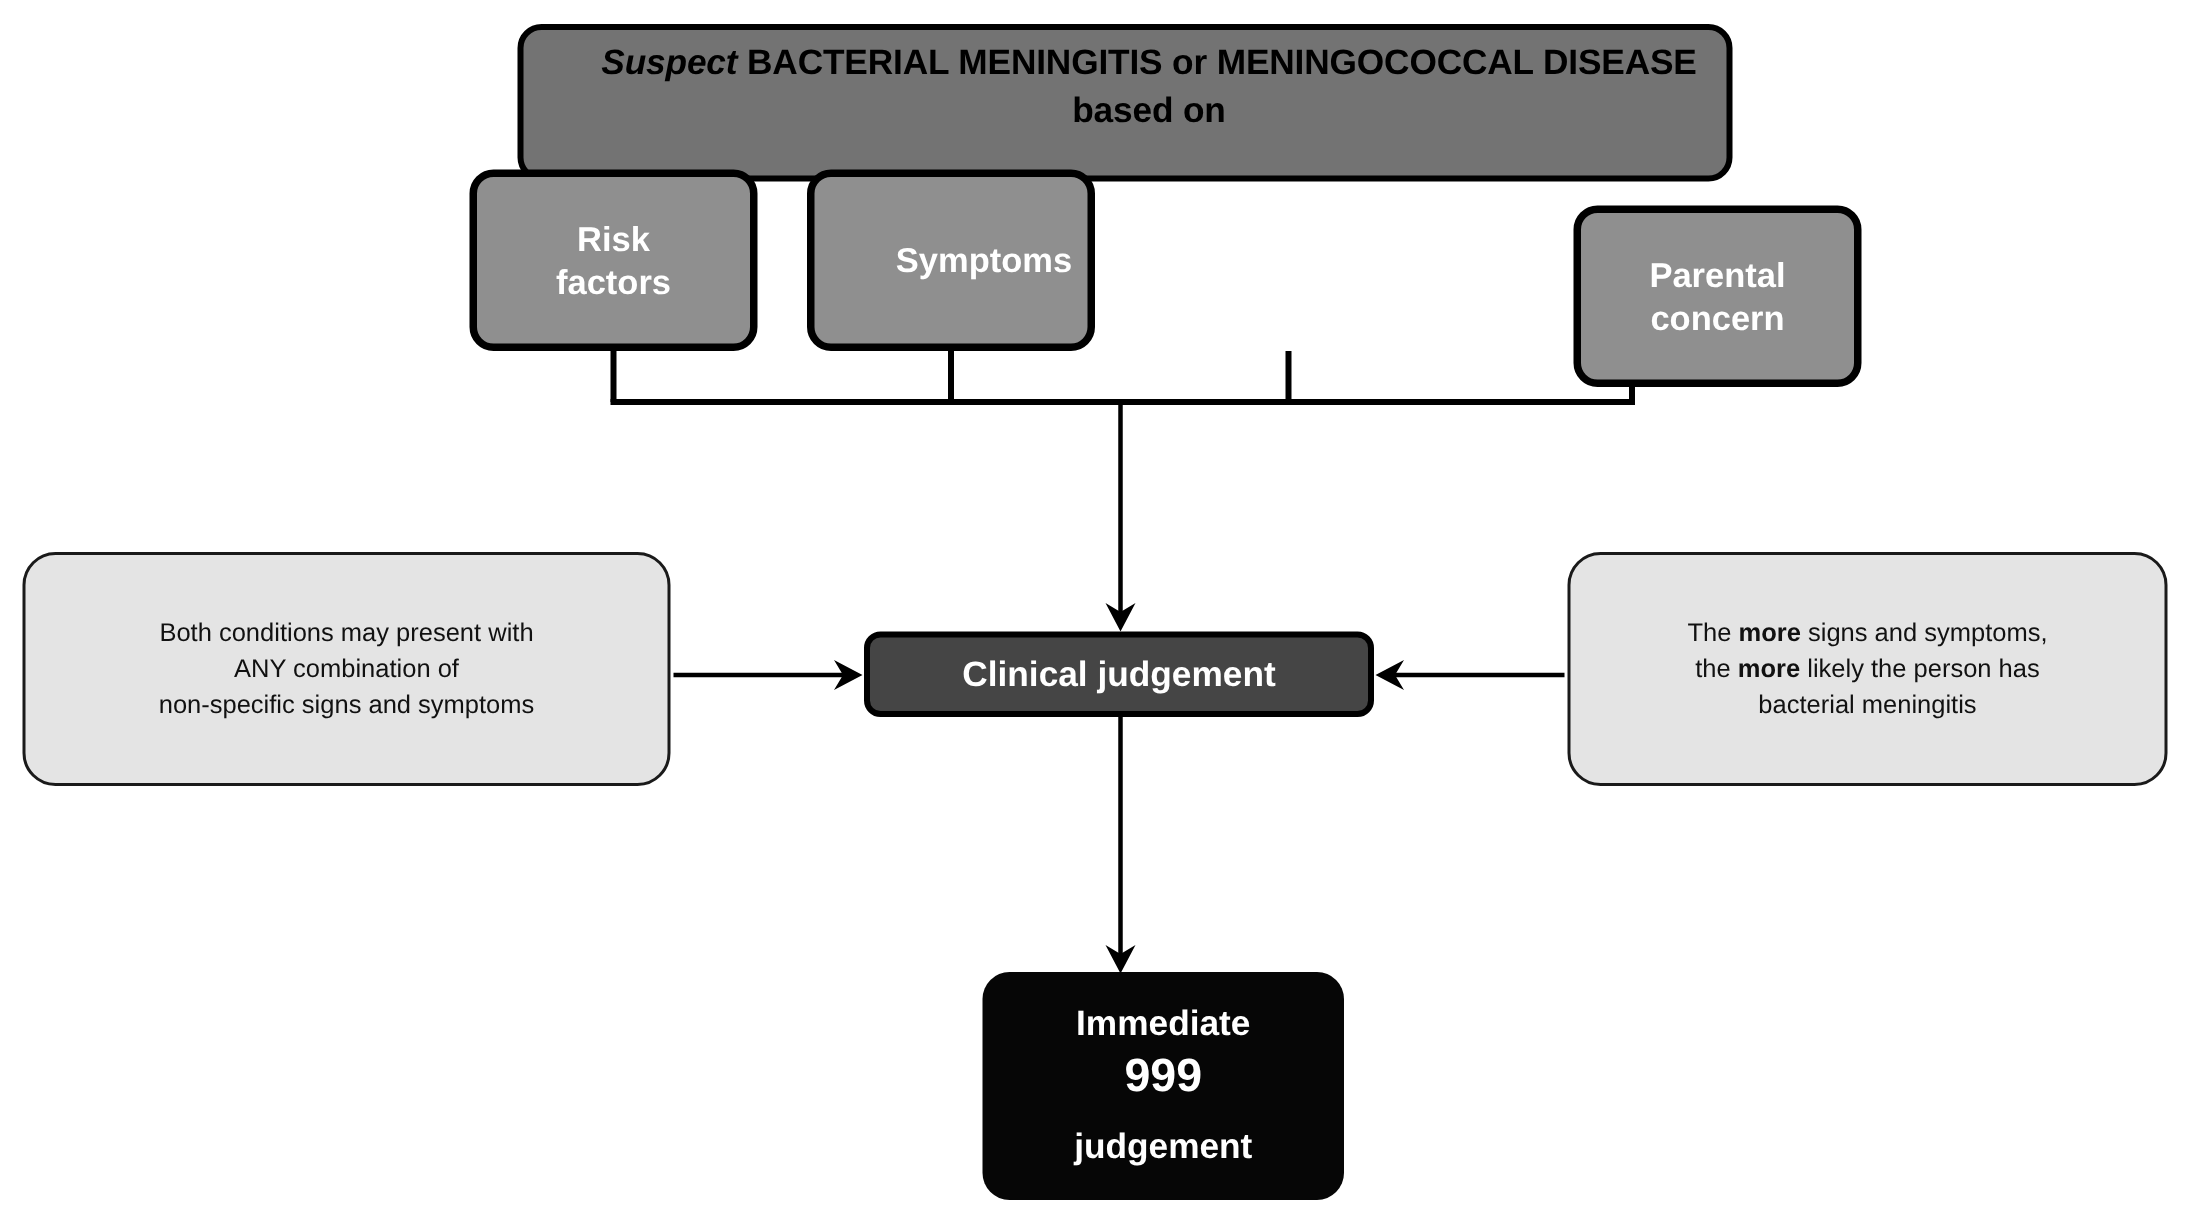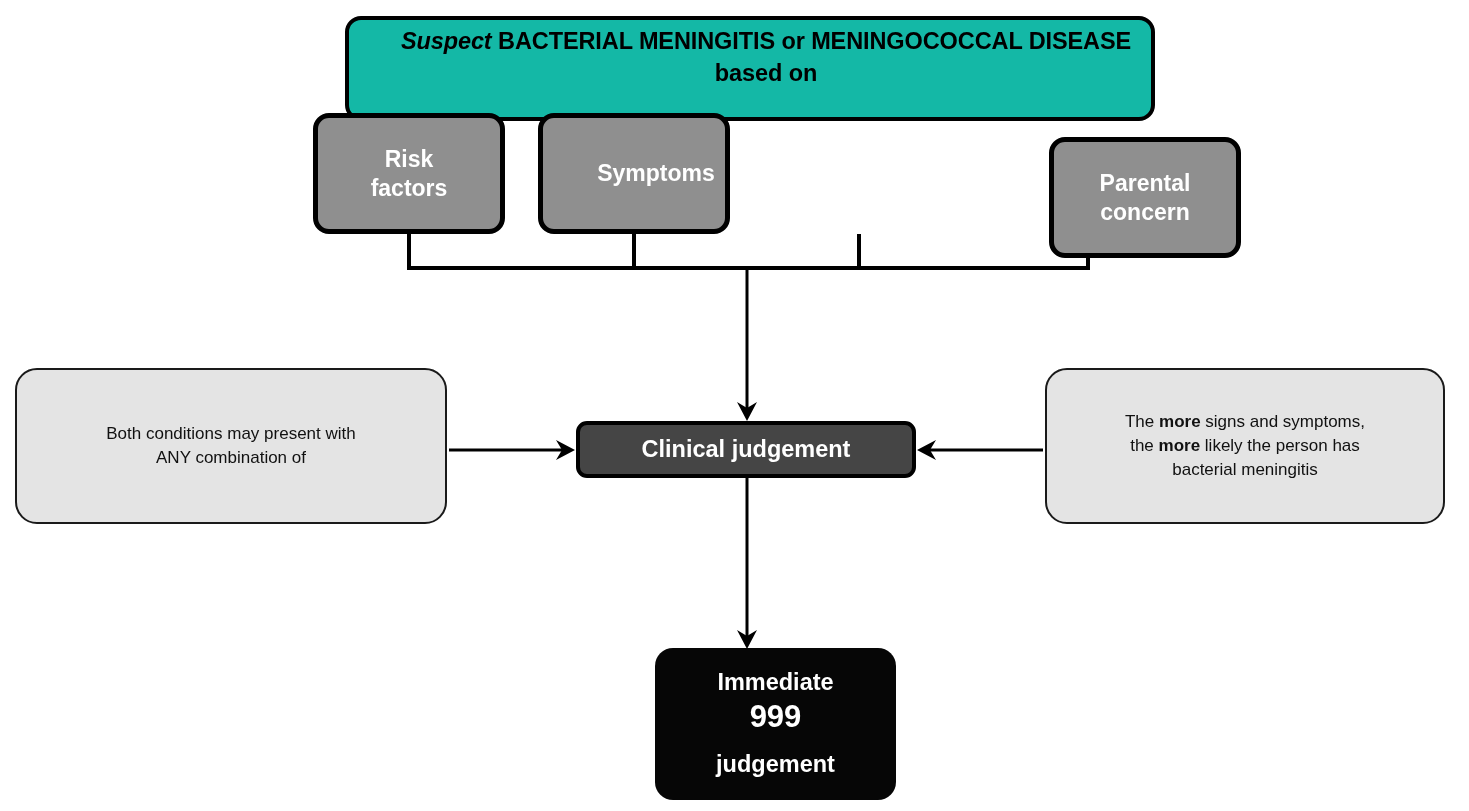--- a/index.html
+++ b/index.html
@@ -36,21 +36,21 @@
     justify-content: center;
     text-align: center;
   }
 
   
   #header-box {
     left: 345px;
     top: 16px;
     width: 810px;
     height: 105px;
-    background: #14b8a6;
+    background: #737373;
     border: 4px solid #000000;
     border-radius: 16px;
     z-index: 2;
     padding-left: 32px;
   }
   #header-box .htext {
     font-size: 23.5px;
     font-weight: bold;
     color: #000000;
     line-height: 1.32;
@@ -184,20 +184,21 @@
   </div>
 
   <div class="node" id="box-judgement">
     <span>Clinical judgement</span>
   </div>
 
   <div class="node note-box" id="box-note-left">
     <div>
       <div>Both conditions may present with</div>
       <div>ANY combination of</div>
+      <div>non-specific signs and symptoms</div>
     </div>
   </div>
 
   <div class="node note-box" id="box-note-right">
     <div>
       <div><span>The </span><b>more</b><span> signs and symptoms,</span></div>
       <div><span>the </span><b>more</b><span> likely the person has</span></div>
       <div>bacterial meningitis</div>
     </div>
   </div>

